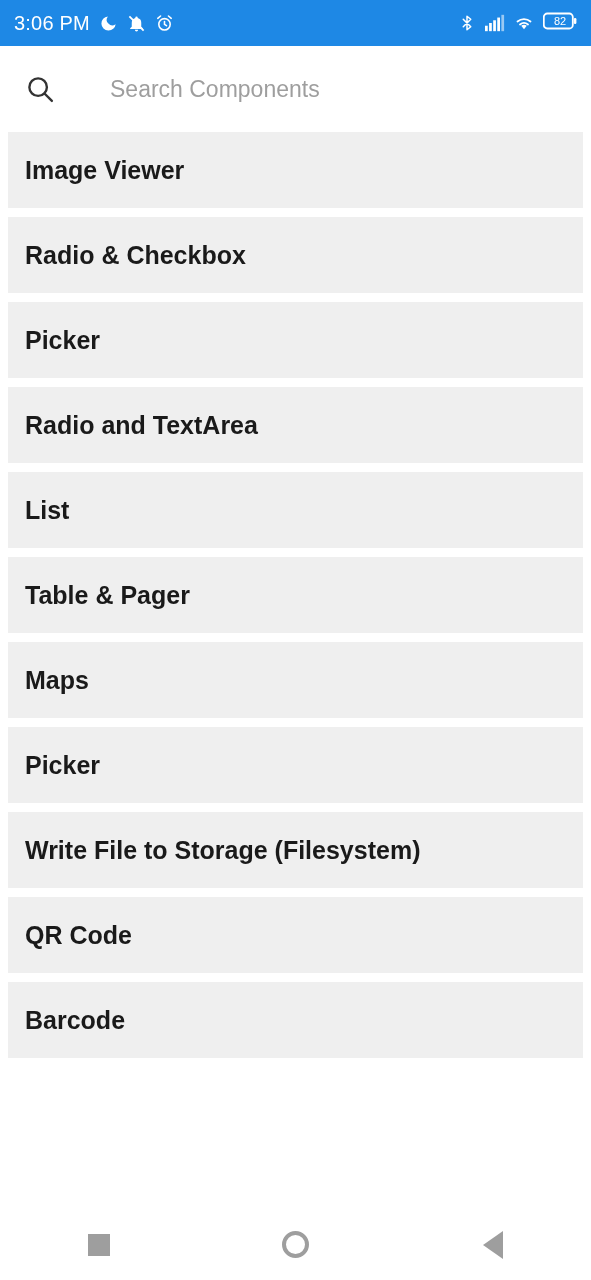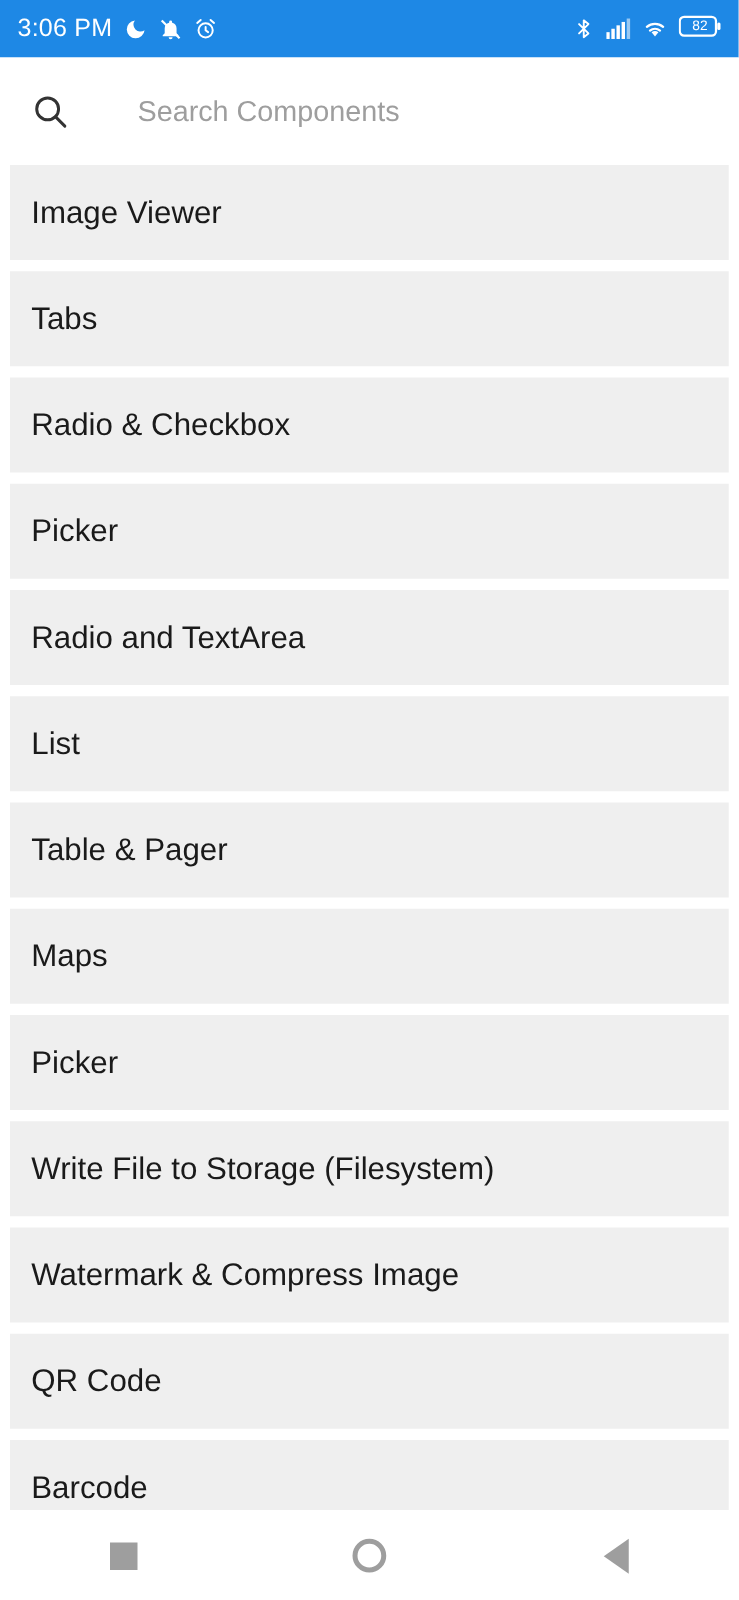--- a/index.html
+++ b/index.html
@@ -86,20 +86,21 @@
     height: 44px;
   }
   .search-input::placeholder { color: #9E9E9E; }
 
   
   .list {
     flex: 1 1 auto;
     overflow: hidden;
     padding: 0 8px;
     position: relative;
+    font-weight: bold;
   }
   .list-item {
     background: #EFEFEF;
     height: 76px;
     display: flex;
     align-items: center;
     padding: 0 17px;
     margin-bottom: 9px;
   }
   .list-item-label {
@@ -208,23 +209,20 @@
       </svg>
     </span>
     <input class="search-input" type="text" placeholder="Search Components" style="">
   </div>
 
   <div class="list">
     <div class="list-item">
         <span class="list-item-label">Image Viewer</span>
       </div>
     <div class="list-item">
-        <span class="list-item-label">Tabs</span>
-      </div>
-    <div class="list-item">
         <span class="list-item-label">Radio &amp; Checkbox</span>
       </div>
     <div class="list-item">
         <span class="list-item-label">Picker</span>
       </div>
     <div class="list-item">
         <span class="list-item-label">Radio and TextArea</span>
       </div>
     <div class="list-item">
         <span class="list-item-label">List</span>
@@ -233,23 +231,20 @@
         <span class="list-item-label">Table &amp; Pager</span>
       </div>
     <div class="list-item">
         <span class="list-item-label">Maps</span>
       </div>
     <div class="list-item">
         <span class="list-item-label">Picker</span>
       </div>
     <div class="list-item">
         <span class="list-item-label">Write File to Storage (Filesystem)</span>
-      </div>
-    <div class="list-item">
-        <span class="list-item-label">Watermark &amp; Compress Image</span>
       </div>
     <div class="list-item">
         <span class="list-item-label">QR Code</span>
       </div>
     <div class="list-item">
         <span class="list-item-label">Barcode</span>
       </div>
   </div>
 
   <div class="nav-bar">

